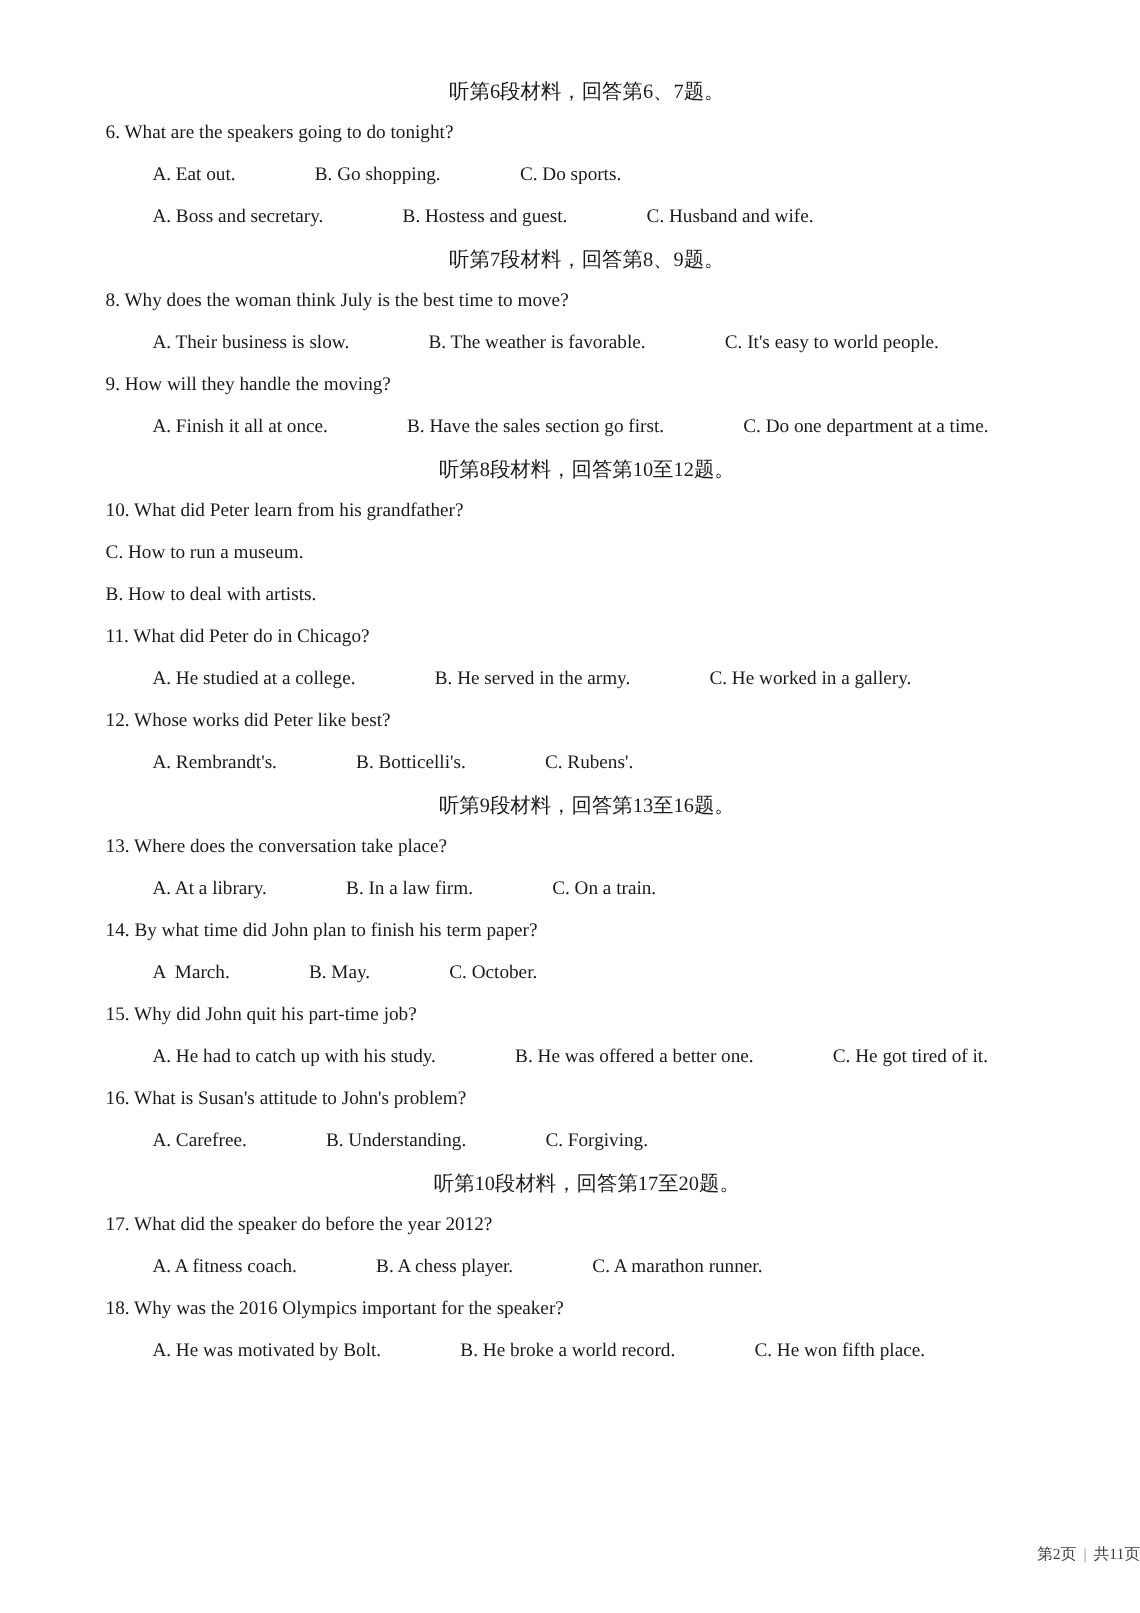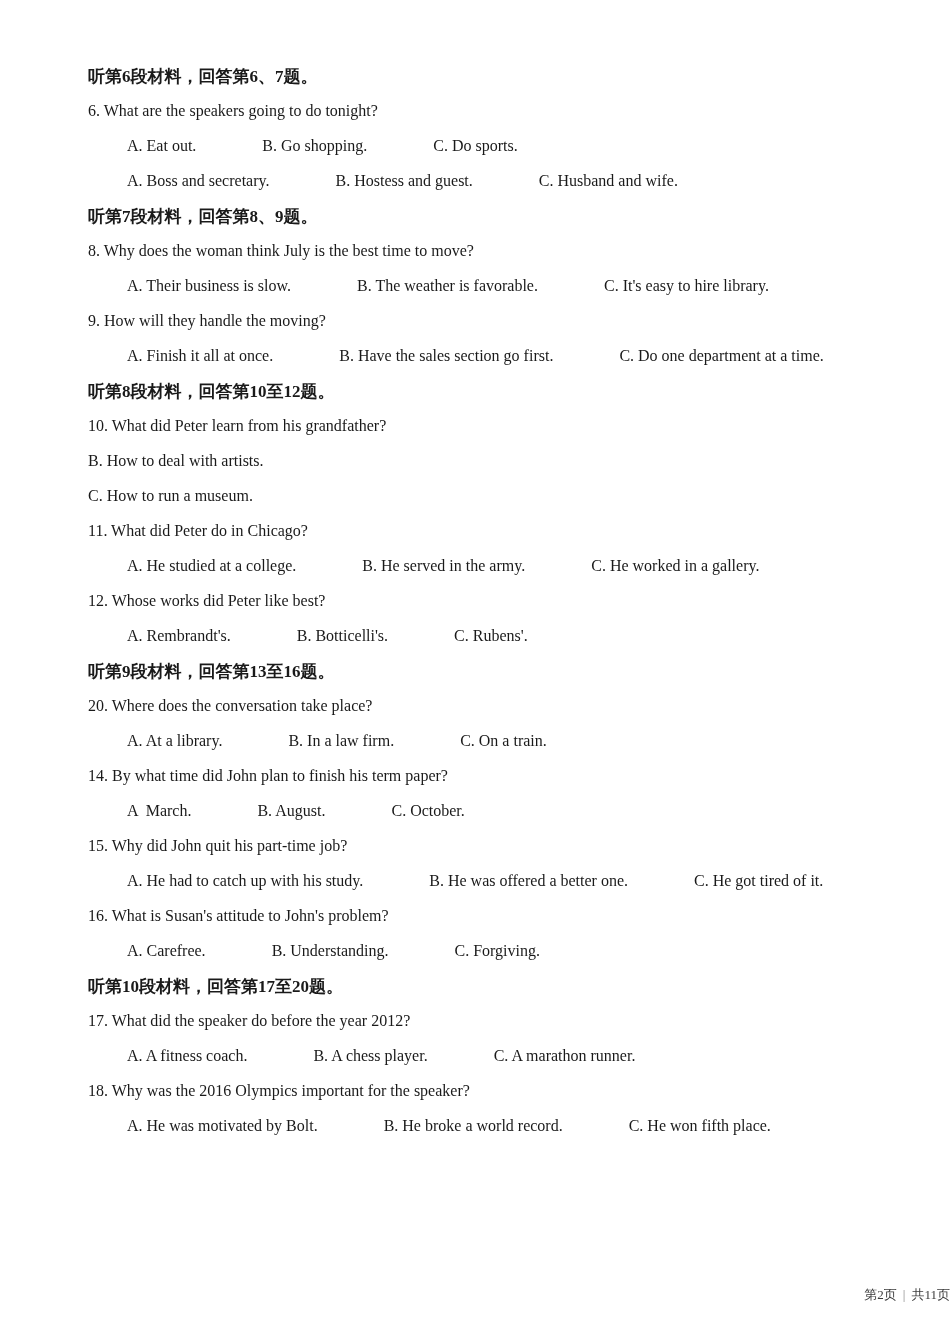--- a/index.html
+++ b/index.html
@@ -22,23 +22,24 @@
     right: 60px;
   }
   .line {
     margin: 0 0 15px 0;
     line-height: 20px;
     font-size: 16px;
     white-space: pre;
   }
   .line.heading {
     font-size: 17px;
-    font-weight: bold;
+    font-weight: normal;
     line-height: 21px;
     margin-bottom: 14px;
+    text-align: center;
   }
   .opt {
     margin-right: 27px;
     white-space: pre;
     margin-left: 39px;
   }
   .opt:last-child {
     margin-right: 0;
   }
   .footer {
@@ -59,36 +60,36 @@
 </head>
 <body>
 
 <div class="doc-content">
     <p class="line heading">听第6段材料，回答第6、7题。</p>
     <p class="line question">6. What are the speakers going to do tonight?</p>
     <p class="line options"><span class="opt">A. Eat out.</span><span class="opt">B. Go shopping.</span><span class="opt">C. Do sports.</span></p>
     <p class="line options"><span class="opt">A. Boss and secretary.</span><span class="opt">B. Hostess and guest.</span><span class="opt">C. Husband and wife.</span></p>
     <p class="line heading">听第7段材料，回答第8、9题。</p>
     <p class="line question">8. Why does the woman think July is the best time to move?</p>
-    <p class="line options"><span class="opt">A. Their business is slow.</span><span class="opt">B. The weather is favorable.</span><span class="opt">C. It's easy to hire library.</span></p>
+    <p class="line options"><span class="opt">A. Their business is slow.</span><span class="opt">B. The weather is favorable.</span><span class="opt">C. It's easy to world people.</span></p>
     <p class="line question">9. How will they handle the moving?</p>
     <p class="line options"><span class="opt">A. Finish it all at once.</span><span class="opt">B. Have the sales section go first.</span><span class="opt">C. Do one department at a time.</span></p>
     <p class="line heading">听第8段材料，回答第10至12题。</p>
     <p class="line question">10. What did Peter learn from his grandfather?</p>
+    <p class="line option">C. How to run a museum.</p>
     <p class="line option">B. How to deal with artists.</p>
-    <p class="line option">C. How to run a museum.</p>
     <p class="line question">11. What did Peter do in Chicago?</p>
     <p class="line options"><span class="opt">A. He studied at a college.</span><span class="opt">B. He served in the army.</span><span class="opt">C. He worked in a gallery.</span></p>
     <p class="line question">12. Whose works did Peter like best?</p>
     <p class="line options"><span class="opt">A. Rembrandt's.</span><span class="opt">B. Botticelli's.</span><span class="opt">C. Rubens'.</span></p>
     <p class="line heading">听第9段材料，回答第13至16题。</p>
-    <p class="line question">20. Where does the conversation take place?</p>
+    <p class="line question">13. Where does the conversation take place?</p>
     <p class="line options"><span class="opt">A. At a library.</span><span class="opt">B. In a law firm.</span><span class="opt">C. On a train.</span></p>
     <p class="line question">14. By what time did John plan to finish his term paper?</p>
-    <p class="line options"><span class="opt">A  March.</span><span class="opt">B. August.</span><span class="opt">C. October.</span></p>
+    <p class="line options"><span class="opt">A  March.</span><span class="opt">B. May.</span><span class="opt">C. October.</span></p>
     <p class="line question">15. Why did John quit his part-time job?</p>
     <p class="line options"><span class="opt">A. He had to catch up with his study.</span><span class="opt">B. He was offered a better one.</span><span class="opt">C. He got tired of it.</span></p>
     <p class="line question">16. What is Susan's attitude to John's problem?</p>
     <p class="line options"><span class="opt">A. Carefree.</span><span class="opt">B. Understanding.</span><span class="opt">C. Forgiving.</span></p>
     <p class="line heading">听第10段材料，回答第17至20题。</p>
     <p class="line question">17. What did the speaker do before the year 2012?</p>
     <p class="line options"><span class="opt">A. A fitness coach.</span><span class="opt">B. A chess player.</span><span class="opt">C. A marathon runner.</span></p>
     <p class="line question">18. Why was the 2016 Olympics important for the speaker?</p>
     <p class="line options"><span class="opt">A. He was motivated by Bolt.</span><span class="opt">B. He broke a world record.</span><span class="opt">C. He won fifth place.</span></p>
   </div>

